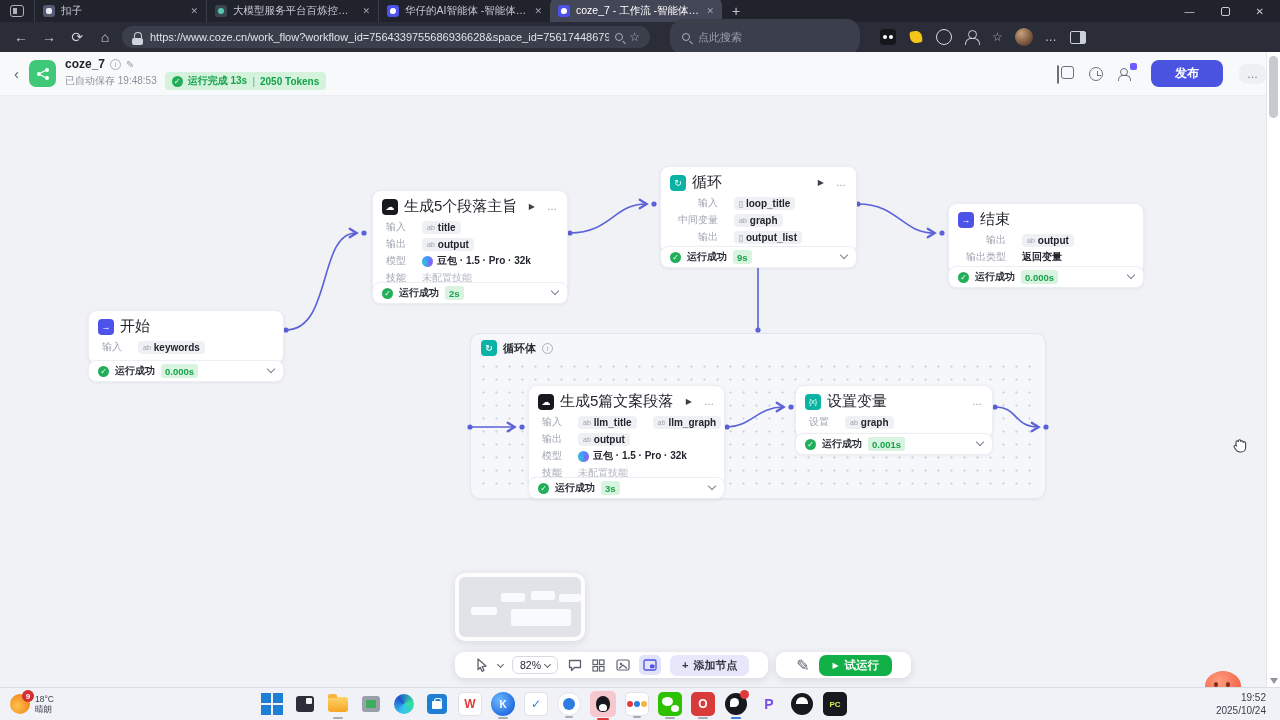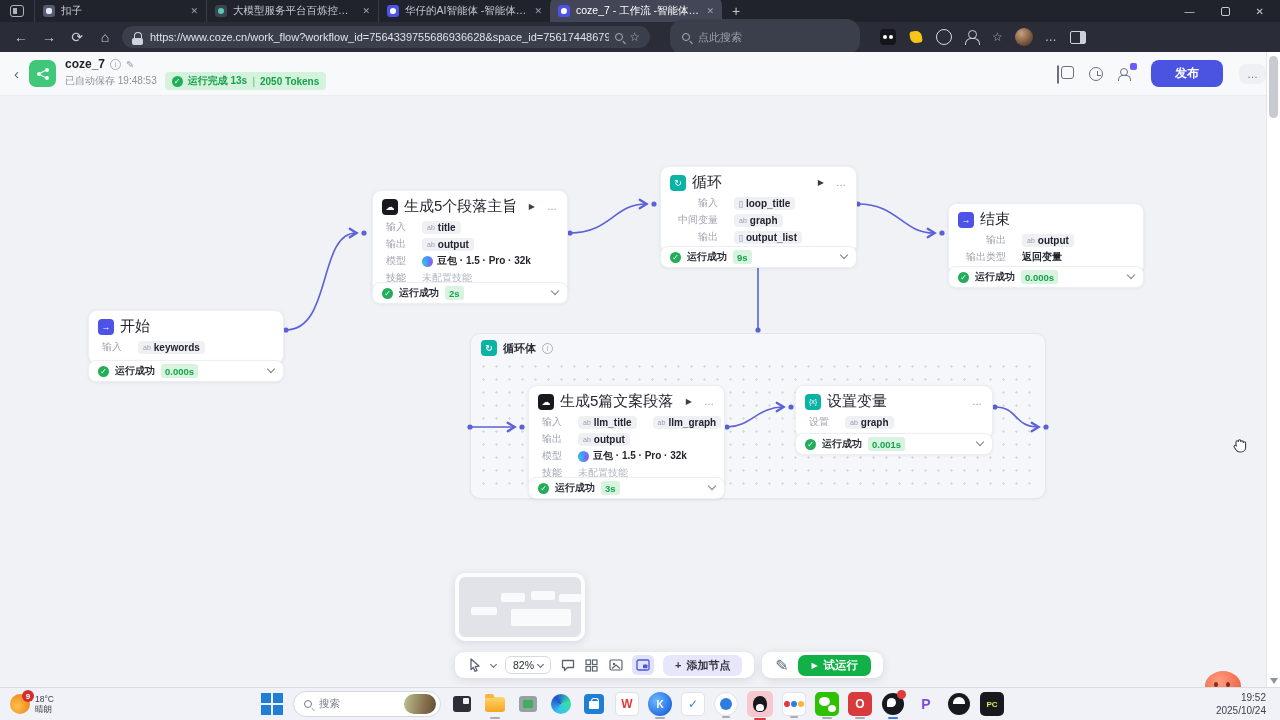--- a/index.html
+++ b/index.html
@@ -89,21 +89,21 @@
   .stime { background:#d8f3df; color:#17a34a; border-radius:3px; padding:0 4px; font-size:9.5px; font-weight:bold; height:14px; display:flex; align-items:center; }
   .schev { margin-left:auto; width:6px; height:6px; border-right:1.5px solid #7a8090; border-bottom:1.5px solid #7a8090; transform:rotate(45deg); position:relative; top:-2px; }
   .infoc { display:inline-flex; width:11px; height:11px; border:1px solid #aab0bb; border-radius:50%; color:#aab0bb; font-size:8px; align-items:center; justify-content:center; font-weight:normal; }
 
   
   .minimap { position:absolute; left:455px; top:477px; width:130px; height:68px; background:#e1e3e9; border:4px solid #fdfdfe; border-radius:10px; box-shadow:0 2px 8px rgba(28,32,46,.12); z-index:4; }
   .mblock { position:absolute; background:#f9fafc; border-radius:2px; }
 
   
   .cpanel { position:absolute; top:556px; display:flex; align-items:center; gap:8px; z-index:4; }
-  .cpill { display:flex; align-items:center; gap:9px; background:#fff; border-radius:9px; box-shadow:0 2px 8px rgba(28,32,46,.12); padding:4px 12px; height:26px; }
+  .cpill { display:flex; align-items:center; gap:9px; background:#fff; border-radius:9px; box-shadow:0 2px 8px rgba(28,32,46,.12); padding:4px 19px; height:26px; }
   .tool { width:15px; height:15px; color:#5d6371; display:flex; align-items:center; justify-content:center; }
   .zoombox { display:flex; align-items:center; gap:4px; border:1px solid #d6d9e0; border-radius:6px; padding:2px 7px; font-size:10.5px; color:#2a2d35; }
   .zchev { width:5px; height:5px; border-right:1.4px solid #5d6371; border-bottom:1.4px solid #5d6371; transform:rotate(45deg); position:relative; top:-1px; }
   .tool.activebg { background:#e3e2fb; border-radius:5px; width:22px; height:20px; color:#4b53e1; }
   .addnode { display:flex; align-items:center; gap:5px; background:#e7e6fb; border-radius:7px; padding:3px 12px; font-size:11px; font-weight:bold; color:#33363f; }
   .runbtn { display:flex; align-items:center; gap:6px; background:#12b148; color:#fff; border-radius:7px; padding:3px 13px; font-size:11.5px; font-weight:bold; }
 
   
   .scrollbar { position:absolute; right:0; top:52px; bottom:33px; width:14px; background:#ffffff; border-left:1px solid #e4e6ea; z-index:6; }
   .sthumb { position:absolute; top:4px; left:2px; width:9px; height:62px; background:#c7cad1; border-radius:6px; }
@@ -557,25 +557,20 @@
   </div>
   <div class="centericons">
     <span class="tbicon">
         <span class="winlogo">
           <span></span>
           <span></span>
           <span></span>
           <span></span>
         </span>
       </span>
-    <span class="tsearch">
-      <span class="mag" style="border-color:#767c88"></span>
-      <span>搜索</span>
-      <span class="img"></span>
-    </span>
     <span class="tbicon">
         <span class="taskview"></span>
       </span>
     <span class="tbicon">
         <span class="folder"></span>
         <span class="runline"></span>
       </span>
     <span class="tbicon">
         <span class="devapp"></span>
       </span>

